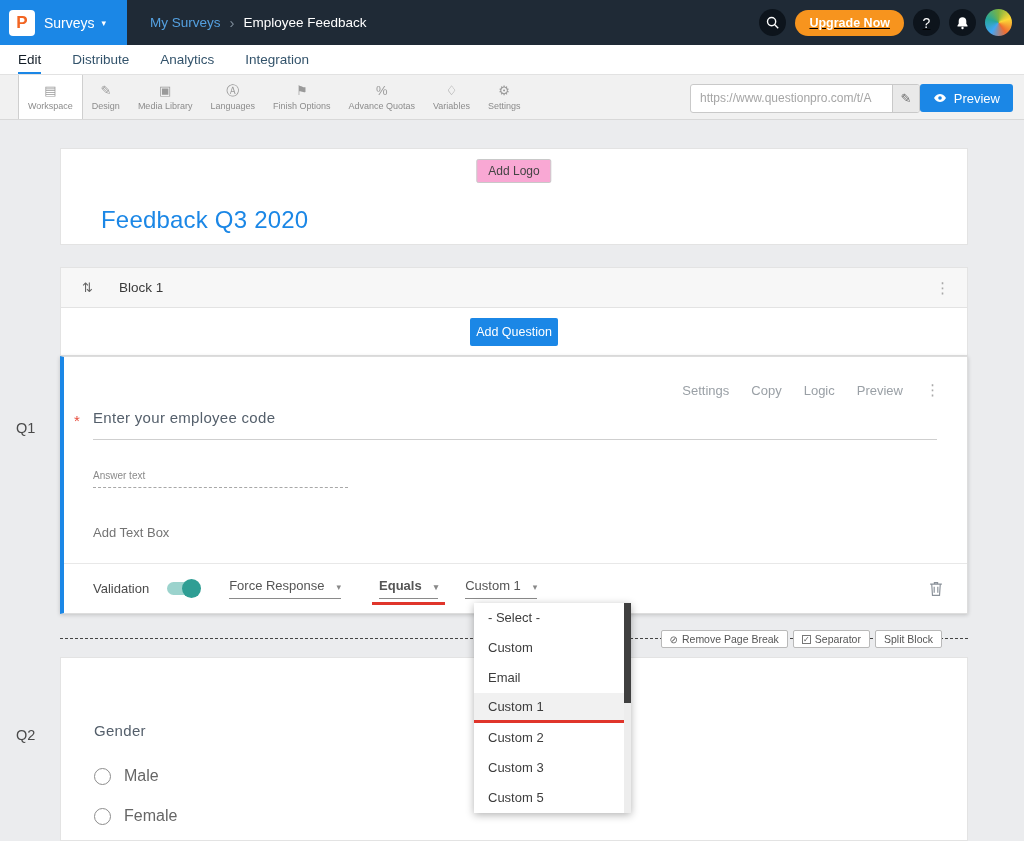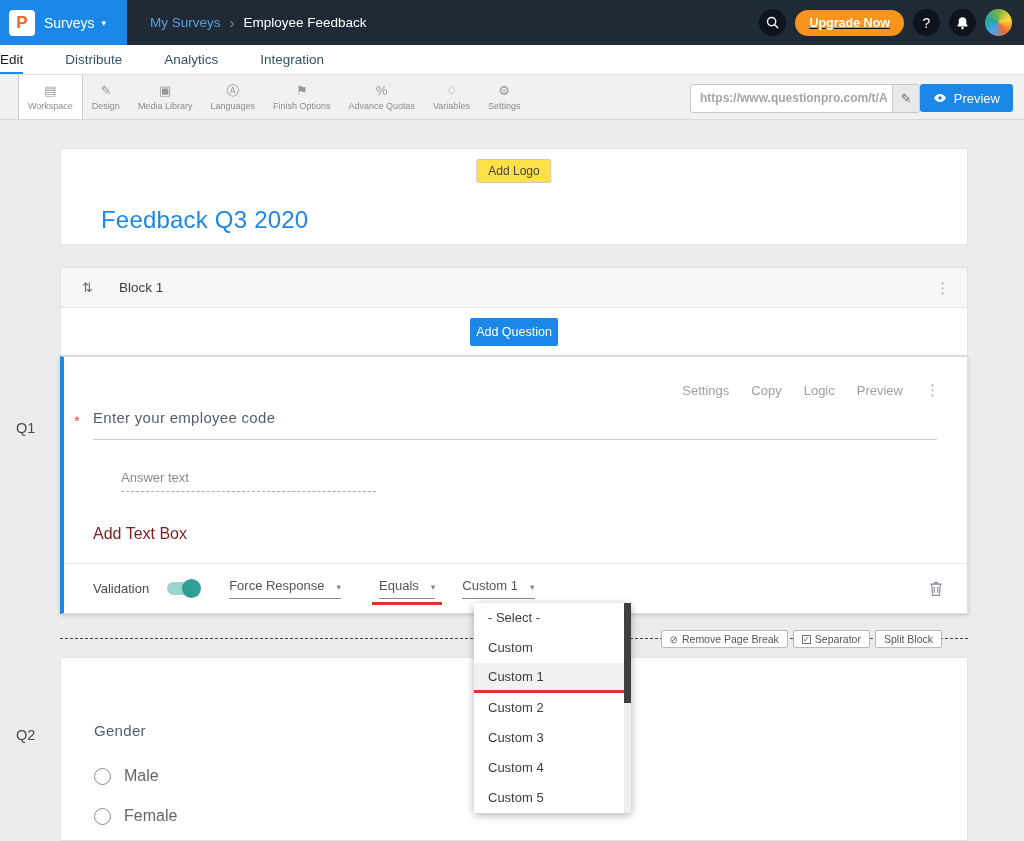--- a/index.html
+++ b/index.html
@@ -27,21 +27,21 @@
                 color:#fff; font-size:14px; cursor:pointer; }
   .upgrade-btn { background:#f7941e; color:#fff; border:none; font-size:12.5px;
                  font-weight:bold; padding:6px 14px; border-radius:14px;
                  cursor:pointer; font-family:inherit; }
   .avatar { width:27px; height:27px; border-radius:50%; cursor:pointer;
             background:conic-gradient(#7cb342,#fdd835,#ef6c30,#42a5f5,#26a69a,#7cb342); }
 
   
   .navbar { position:absolute; top:45px; left:0; width:1024px; height:30px;
             background:#fff; border-bottom:1px solid #e2e2e2; display:flex; z-index:35; }
-  .nav-tabs { display:flex; gap:42px; }
+  .nav-tabs { display:flex; padding-left:18px; gap:31px; }
   .nav-tab { font-size:13.5px; color:#33536b; display:flex; align-items:center;
              cursor:pointer; border-bottom:2px solid transparent; padding-top:1px; }
   .nav-tab.active { color:#121c26; border-bottom-color:#1b87e6; }
   .nav-right { margin-left:auto; display:flex; align-items:center; gap:26px;
                padding-right:12px; font-size:13px; color:#2c3e50; }
   .tools { cursor:pointer; }
   .caret-d { font-size:9px; color:#555; margin-left:4px; }
 
   
   .toolbar { position:absolute; top:75px; left:0; width:1024px; height:45px;
@@ -49,34 +49,34 @@
              align-items:stretch; padding-left:18px; z-index:30; }
   .tool-item { display:flex; flex-direction:column; align-items:center;
                justify-content:center; padding:0 9px; cursor:pointer; }
   .tool-item .t-icon { font-size:13px; color:#9a9a9a; height:15px; line-height:15px; }
   .tool-item .t-label { font-size:9px; color:#8c8c8c; margin-top:3px; white-space:nowrap; }
   .tool-item.active { background:#fff; border-left:1px solid #cfcfcf; border-right:1px solid #cfcfcf; }
   .url-box { position:absolute; right:104px; top:9px; width:230px; height:29px;
              background:#fff; border:1px solid #c9c9c9; border-radius:3px;
              display:flex; overflow:hidden; cursor:text; }
   .url-text { flex:1; font-size:12px; color:#a5a5a5; line-height:27px;
-              padding:0 9px; white-space:nowrap; overflow:hidden;font-weight:bold; }
+              padding:0 9px; white-space:nowrap; overflow:hidden; }
   .url-edit { width:27px; background:#e9e9e9; border-left:1px solid #c9c9c9;
               display:flex; align-items:center; justify-content:center;
               color:#6d6d6d; font-size:13px; cursor:pointer; }
   .preview-btn { position:absolute; right:11px; top:9px; height:28px; background:#1b87e6;
                  border:none; border-radius:3px; color:#fff; font-size:13px;
                  display:flex; align-items:center; gap:7px; padding:0 13px;
                  cursor:pointer; font-family:inherit; }
 
   
   .header-card { position:absolute; left:60px; top:148px; width:908px; height:97px;
                  background:#fff; border:1px solid #e3e3e3; }
   .add-logo { position:absolute; left:50%; transform:translateX(-50%); top:10px;
-              background:#fde047; border:1px solid #c9c9c9; border-radius:2px;
+              background:#f9a8d4; border:1px solid #c9c9c9; border-radius:2px;
               font-size:12px; color:#444; padding:4px 11px; cursor:pointer;
               font-family:inherit; }
   .survey-title { position:absolute; left:40px; top:57px; font-size:24px;
                   color:#1b87e6; letter-spacing:.2px; }
 
   
   .block-header { position:absolute; left:60px; top:267px; width:908px; height:41px;
                   background:#f7f7f7; border:1px solid #e3e3e3; display:flex;
                   align-items:center; padding:0 16px 0 21px; }
   .collapse-ic { color:#666; font-size:13px; cursor:pointer; }
@@ -95,37 +95,37 @@
   .q-margin-label { position:absolute; font-size:14.5px; color:#4a4a4a; }
   .q1-actions { position:absolute; top:24px; right:26px; display:flex;
                 align-items:center; gap:22px; font-size:13px; color:#9aa0a6; }
   .q1-actions .act { cursor:pointer; }
   .q1-title { position:absolute; top:52px; left:29px; right:30px;
               border-bottom:1px solid #cfcfcf; padding-bottom:12px; }
   .q1-title .req { position:absolute; left:-19px; top:3px; color:#e74c3c; font-size:15px; }
   .q1-title .qtext { font-size:15px; color:#545f6b; letter-spacing:.3px; }
   .answer-ph { position:absolute; top:113px; left:29px; width:255px;
                border-bottom:1px dashed #a8a8a8; padding-bottom:6px;
-               font-size:13px; color:#8a8a8a; cursor:text;margin-left:28px; }
-  .add-textbox { position:absolute; top:168px; left:29px; font-size:16px;
-                 color:#7f1d1d; cursor:pointer; }
+               font-size:10px; color:#8a8a8a; cursor:text; }
+  .add-textbox { position:absolute; top:168px; left:29px; font-size:13px;
+                 color:#737373; cursor:pointer; }
   .validation-row { position:absolute; bottom:0; left:0; right:0; height:50px;
                     border-top:1px solid #e8e8e8; display:flex; align-items:center;
                     padding:0 24px 0 29px; }
   .val-label { font-size:13px; color:#4a4a4a; }
   .toggle { width:32px; height:13px; border-radius:7px; background:#9bd3cd;
             position:relative; margin-left:18px; cursor:pointer; }
   .toggle .knob { position:absolute; right:-2px; top:-3px; width:19px; height:19px;
                   border-radius:50%; background:#2f9e94; }
   .dd { display:flex; align-items:baseline; gap:12px; font-size:13px; color:#555;
         border-bottom:1px solid #8a8a8a; padding-bottom:5px; cursor:pointer;
         position:relative; }
   .dd .caret-g { font-size:9px; color:#888; }
   .dd-force { margin-left:30px; }
-  .dd-op { margin-left:38px; }
+  .dd-op { margin-left:38px;font-weight:bold; }
   .dd-op::after { content:""; position:absolute; left:-7px; right:-7px; bottom:-7px;
                   height:3px; background:#e0352b; }
   .dd-val { margin-left:27px; }
   .trash { margin-left:auto; cursor:pointer; display:flex; align-items:center; }
 
   
   .menu { position:absolute; left:474px; top:603px; width:157px; background:#fff;
           box-shadow:0 2px 8px rgba(0,0,0,.3); z-index:60; }
   .menu-item { height:30px; line-height:30px; padding-left:14px; font-size:13px;
                color:#3c3c3c; cursor:pointer; }
@@ -336,20 +336,20 @@
   </div>
   <div class="radio-row" style="top:149px;">
     <span class="radio"></span>
     <span class="radio-label">Female</span>
   </div>
 </div>
 
 <div class="menu">
   <div class="menu-item">- Select -</div>
   <div class="menu-item">Custom</div>
+  <div class="menu-item">Email</div>
   <div class="menu-item hl">Custom 1</div>
   <div class="menu-item">Custom 2</div>
   <div class="menu-item">Custom 3</div>
-  <div class="menu-item">Custom 4</div>
   <div class="menu-item">Custom 5</div>
   <div class="menu-track"></div>
   <div class="menu-thumb"></div>
 </div>
 
 </body></html>

